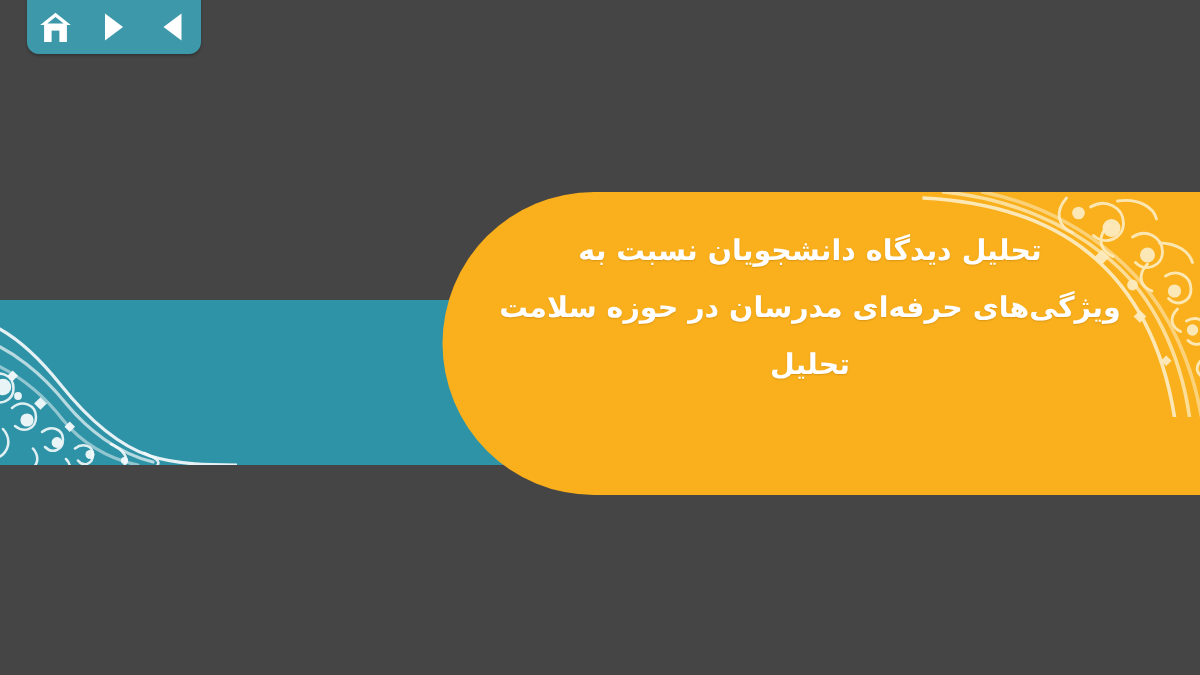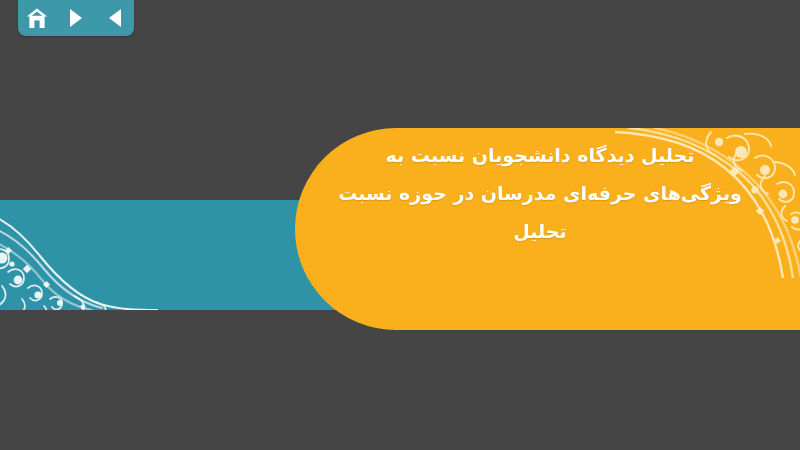--- a/index.html
+++ b/index.html
@@ -95,21 +95,21 @@
     height: 150px;
     opacity: .9;
     pointer-events: none;
   }
 
   
   #slide-title {
     position: absolute;
     z-index: 30;
     right: 10px;
-    top: 136px;
+    top: 148px;
     width: 500px;
     text-align: center;
     color: #ffffff;
     font-family: "DejaVu Sans", "Liberation Sans", sans-serif;
     font-size: 19px;
     font-weight: 700;
     line-height: 38px;
     direction: rtl;
     text-shadow: 0 1px 1px rgba(140,80,0,.25);
     white-space: nowrap;
@@ -185,21 +185,21 @@
         <path d="M170 78 c-6 6 -4 12 2 15"></path>
         <path d="M186 112 c-5 5 -3 10 2 12"></path>
         <path d="M130 6 c14 -2 24 4 26 12"></path>
         <path d="M158 34 c12 0 20 6 22 13"></path>
       </g>
     </svg>
   </div>
 
   <div id="slide-title">
     <span class="title-line">تحلیل دیدگاه دانشجویان نسبت به</span>
-    <span class="title-line">ویژگی‌های حرفه‌ای مدرسان در حوزه نسبت</span>
+    <span class="title-line">ویژگی‌های حرفه‌ای مدرسان در حوزه سلامت</span>
     <span class="title-line">تحلیل</span>
   </div>
 
   <div id="nav-toolbar">
     <button class="nav-btn" aria-label="back">
       <span>
         <svg width="18" height="20" viewBox="0 0 18 20" aria-hidden="true">
           <path d="M15 1 L3 10 L15 19 Z" fill="#ffffff"></path>
         </svg>
       </span>

